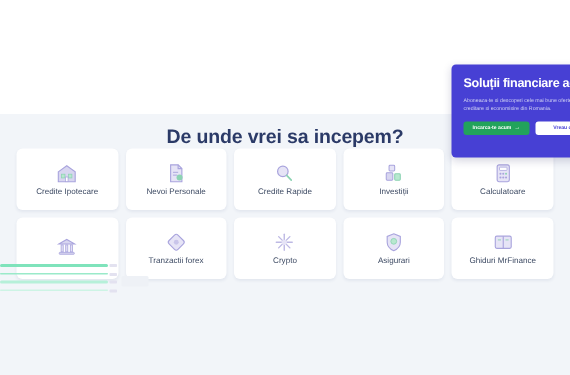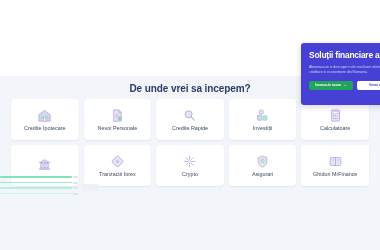--- a/index.html
+++ b/index.html
@@ -13,21 +13,21 @@
 
   
   .section {
     position:absolute; left:0; top:76px; width:380px; height:174px;
     background:#f2f5f9;
   }
 
   .heading {
     position:absolute; left:0; top:83px; width:380px;
     text-align:center;
-    font-size:10px; font-weight:bold; letter-spacing:-0.1px;
+    font-size:13px; font-weight:bold; letter-spacing:-0.1px;
     color:#2b3a67;
   }
 
   
   .grid {
     position:absolute; left:11px; top:99px;
     width:358px;
     display:grid;
     grid-template-columns:repeat(5, 1fr);
     gap:5px 5px;

